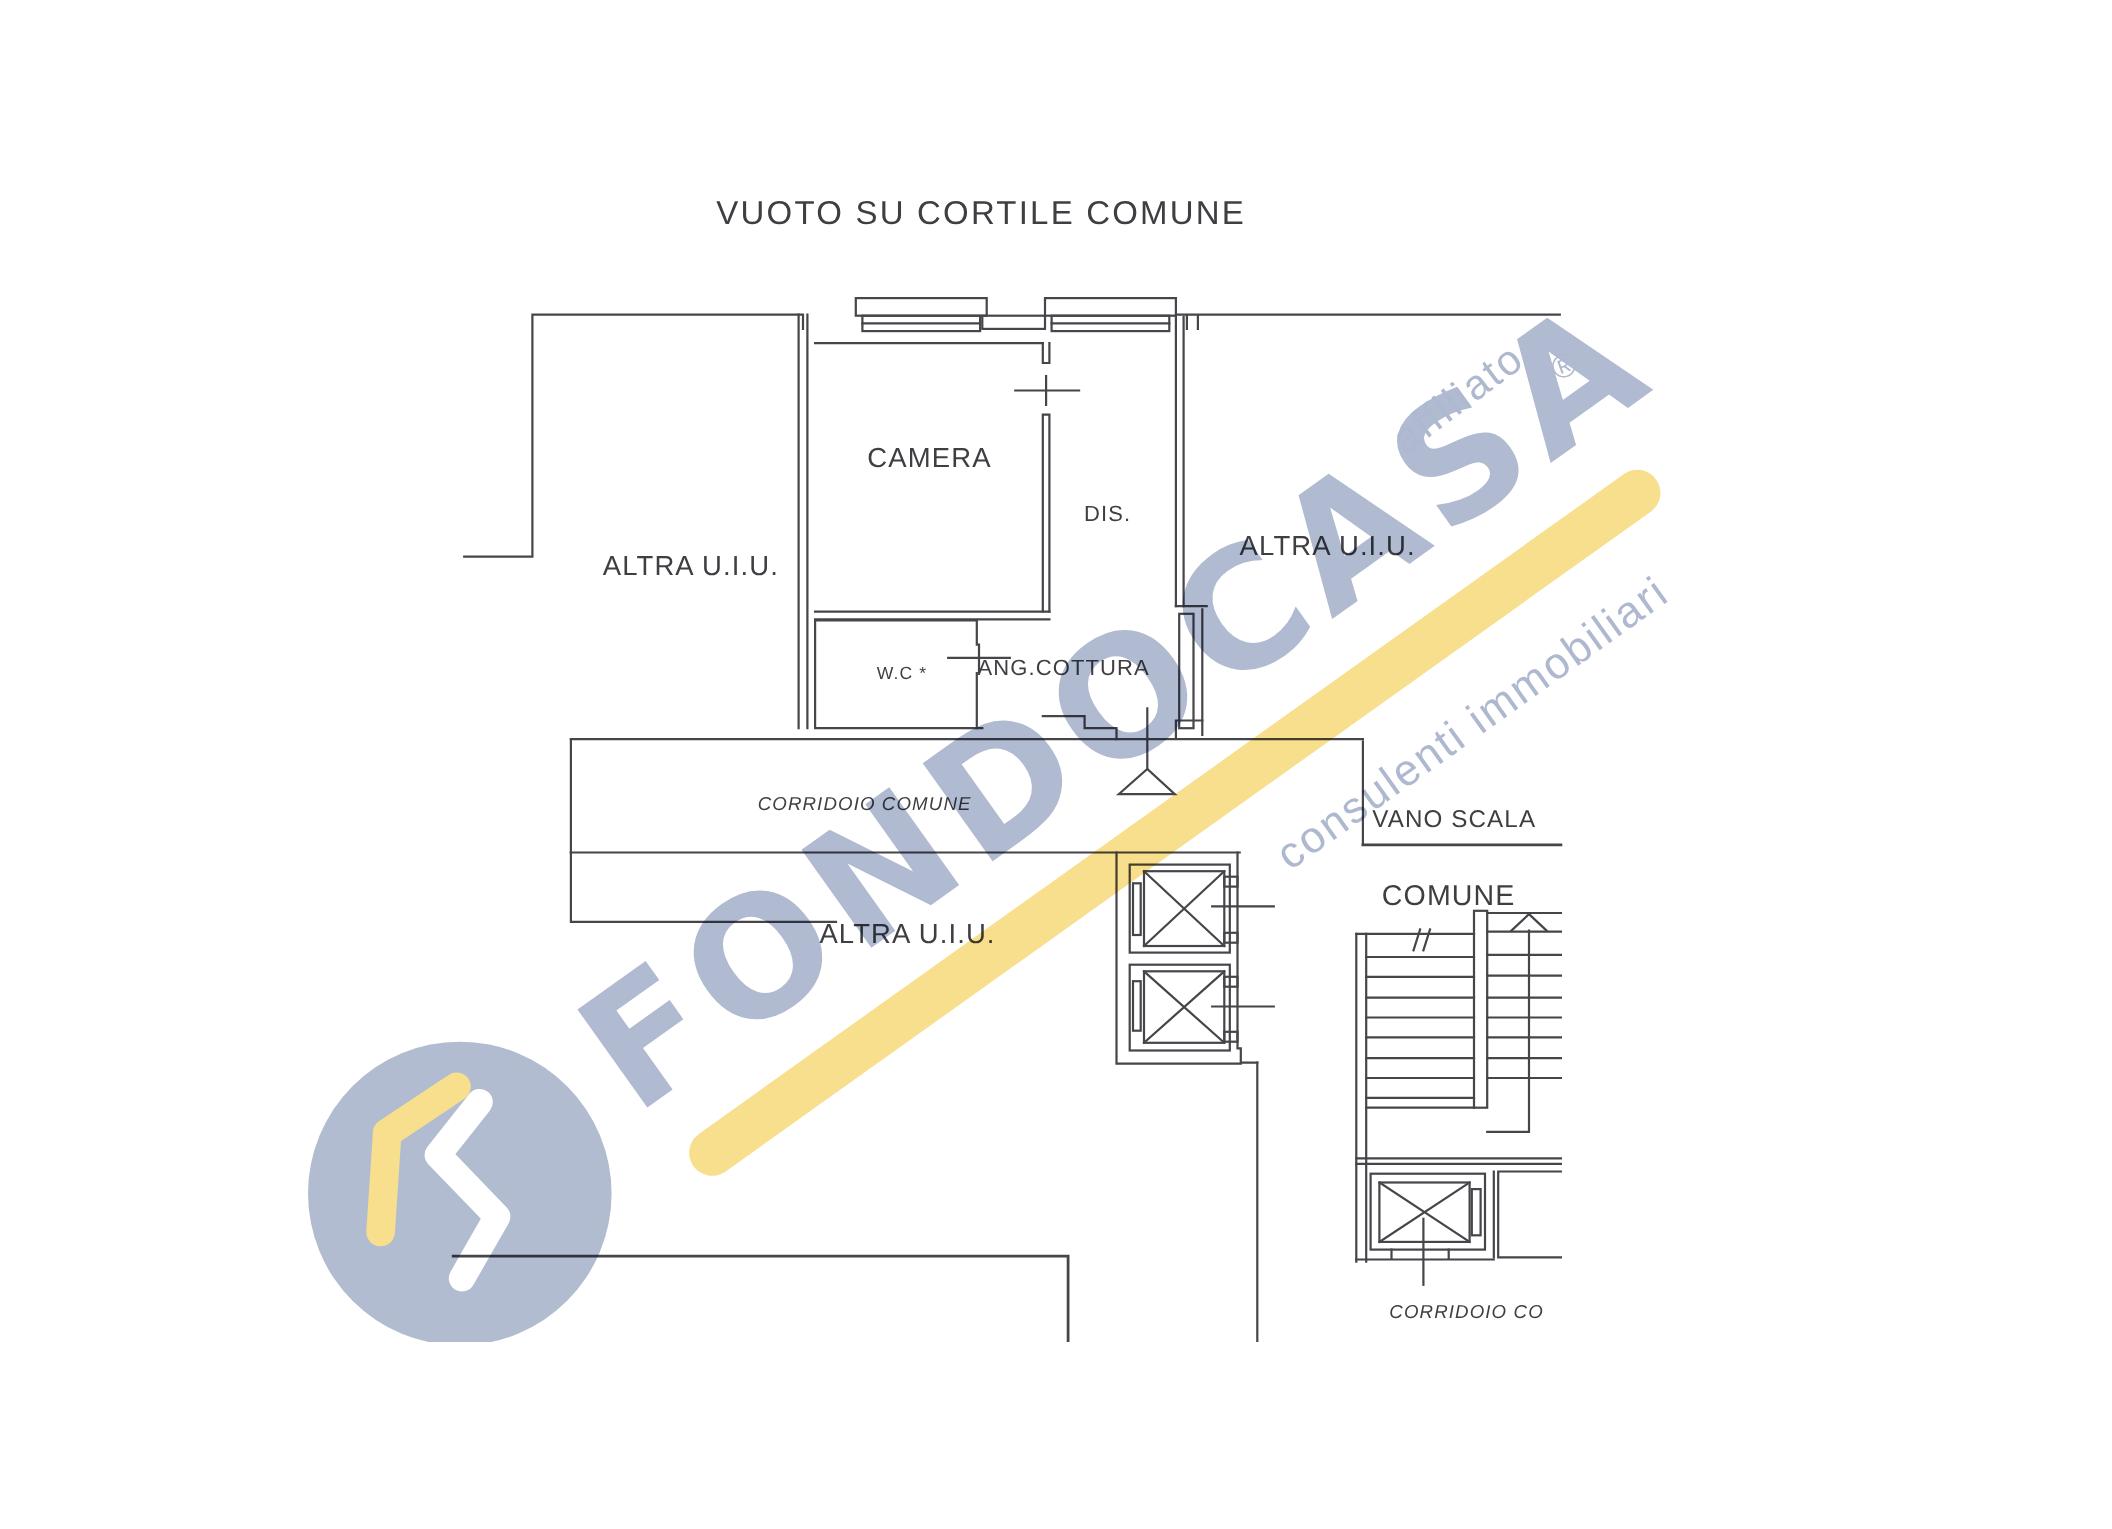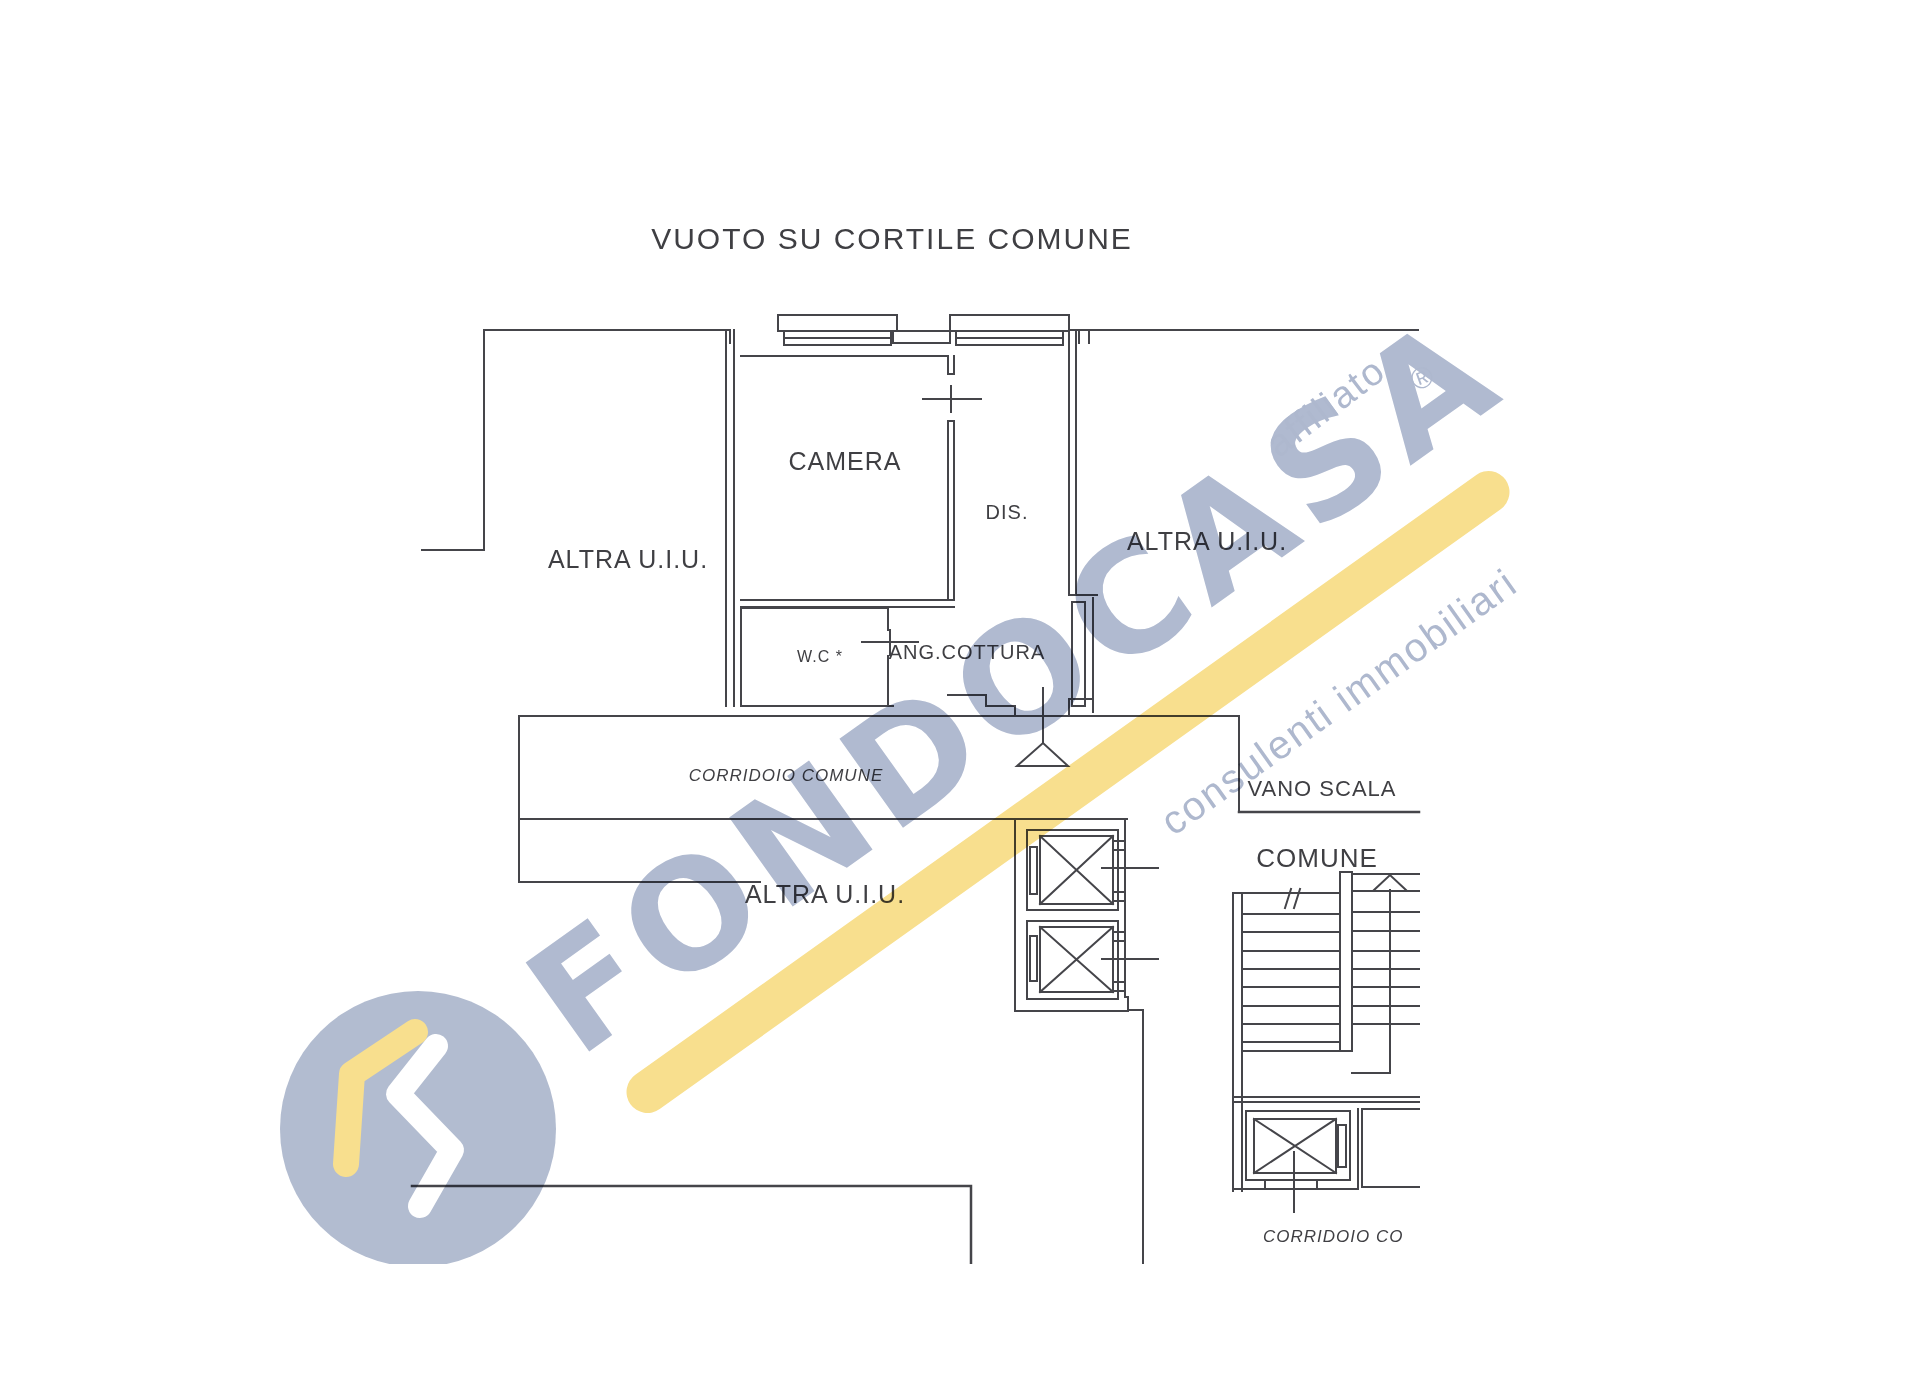--- a/index.html
+++ b/index.html
@@ -2,21 +2,20 @@
 <html><head>
 <meta charset="utf-8">
 <style>
   html,body{margin:0;padding:0;background:#ffffff;}
   #canvas{
     position:relative;
     width:1920px;height:1220px;
     background:#ffffff;
     overflow:hidden;
     font-family:"Liberation Sans", sans-serif;
-    margin-top:44px;
   }
   #linework{position:absolute;left:0;top:0;width:1920px;height:1390px;}
   .lbl{
     position:absolute;
     transform:translate(-50%,-50%);
     color:#3f3f43;
     white-space:nowrap;
     letter-spacing:1px;
     line-height:1;
   }

